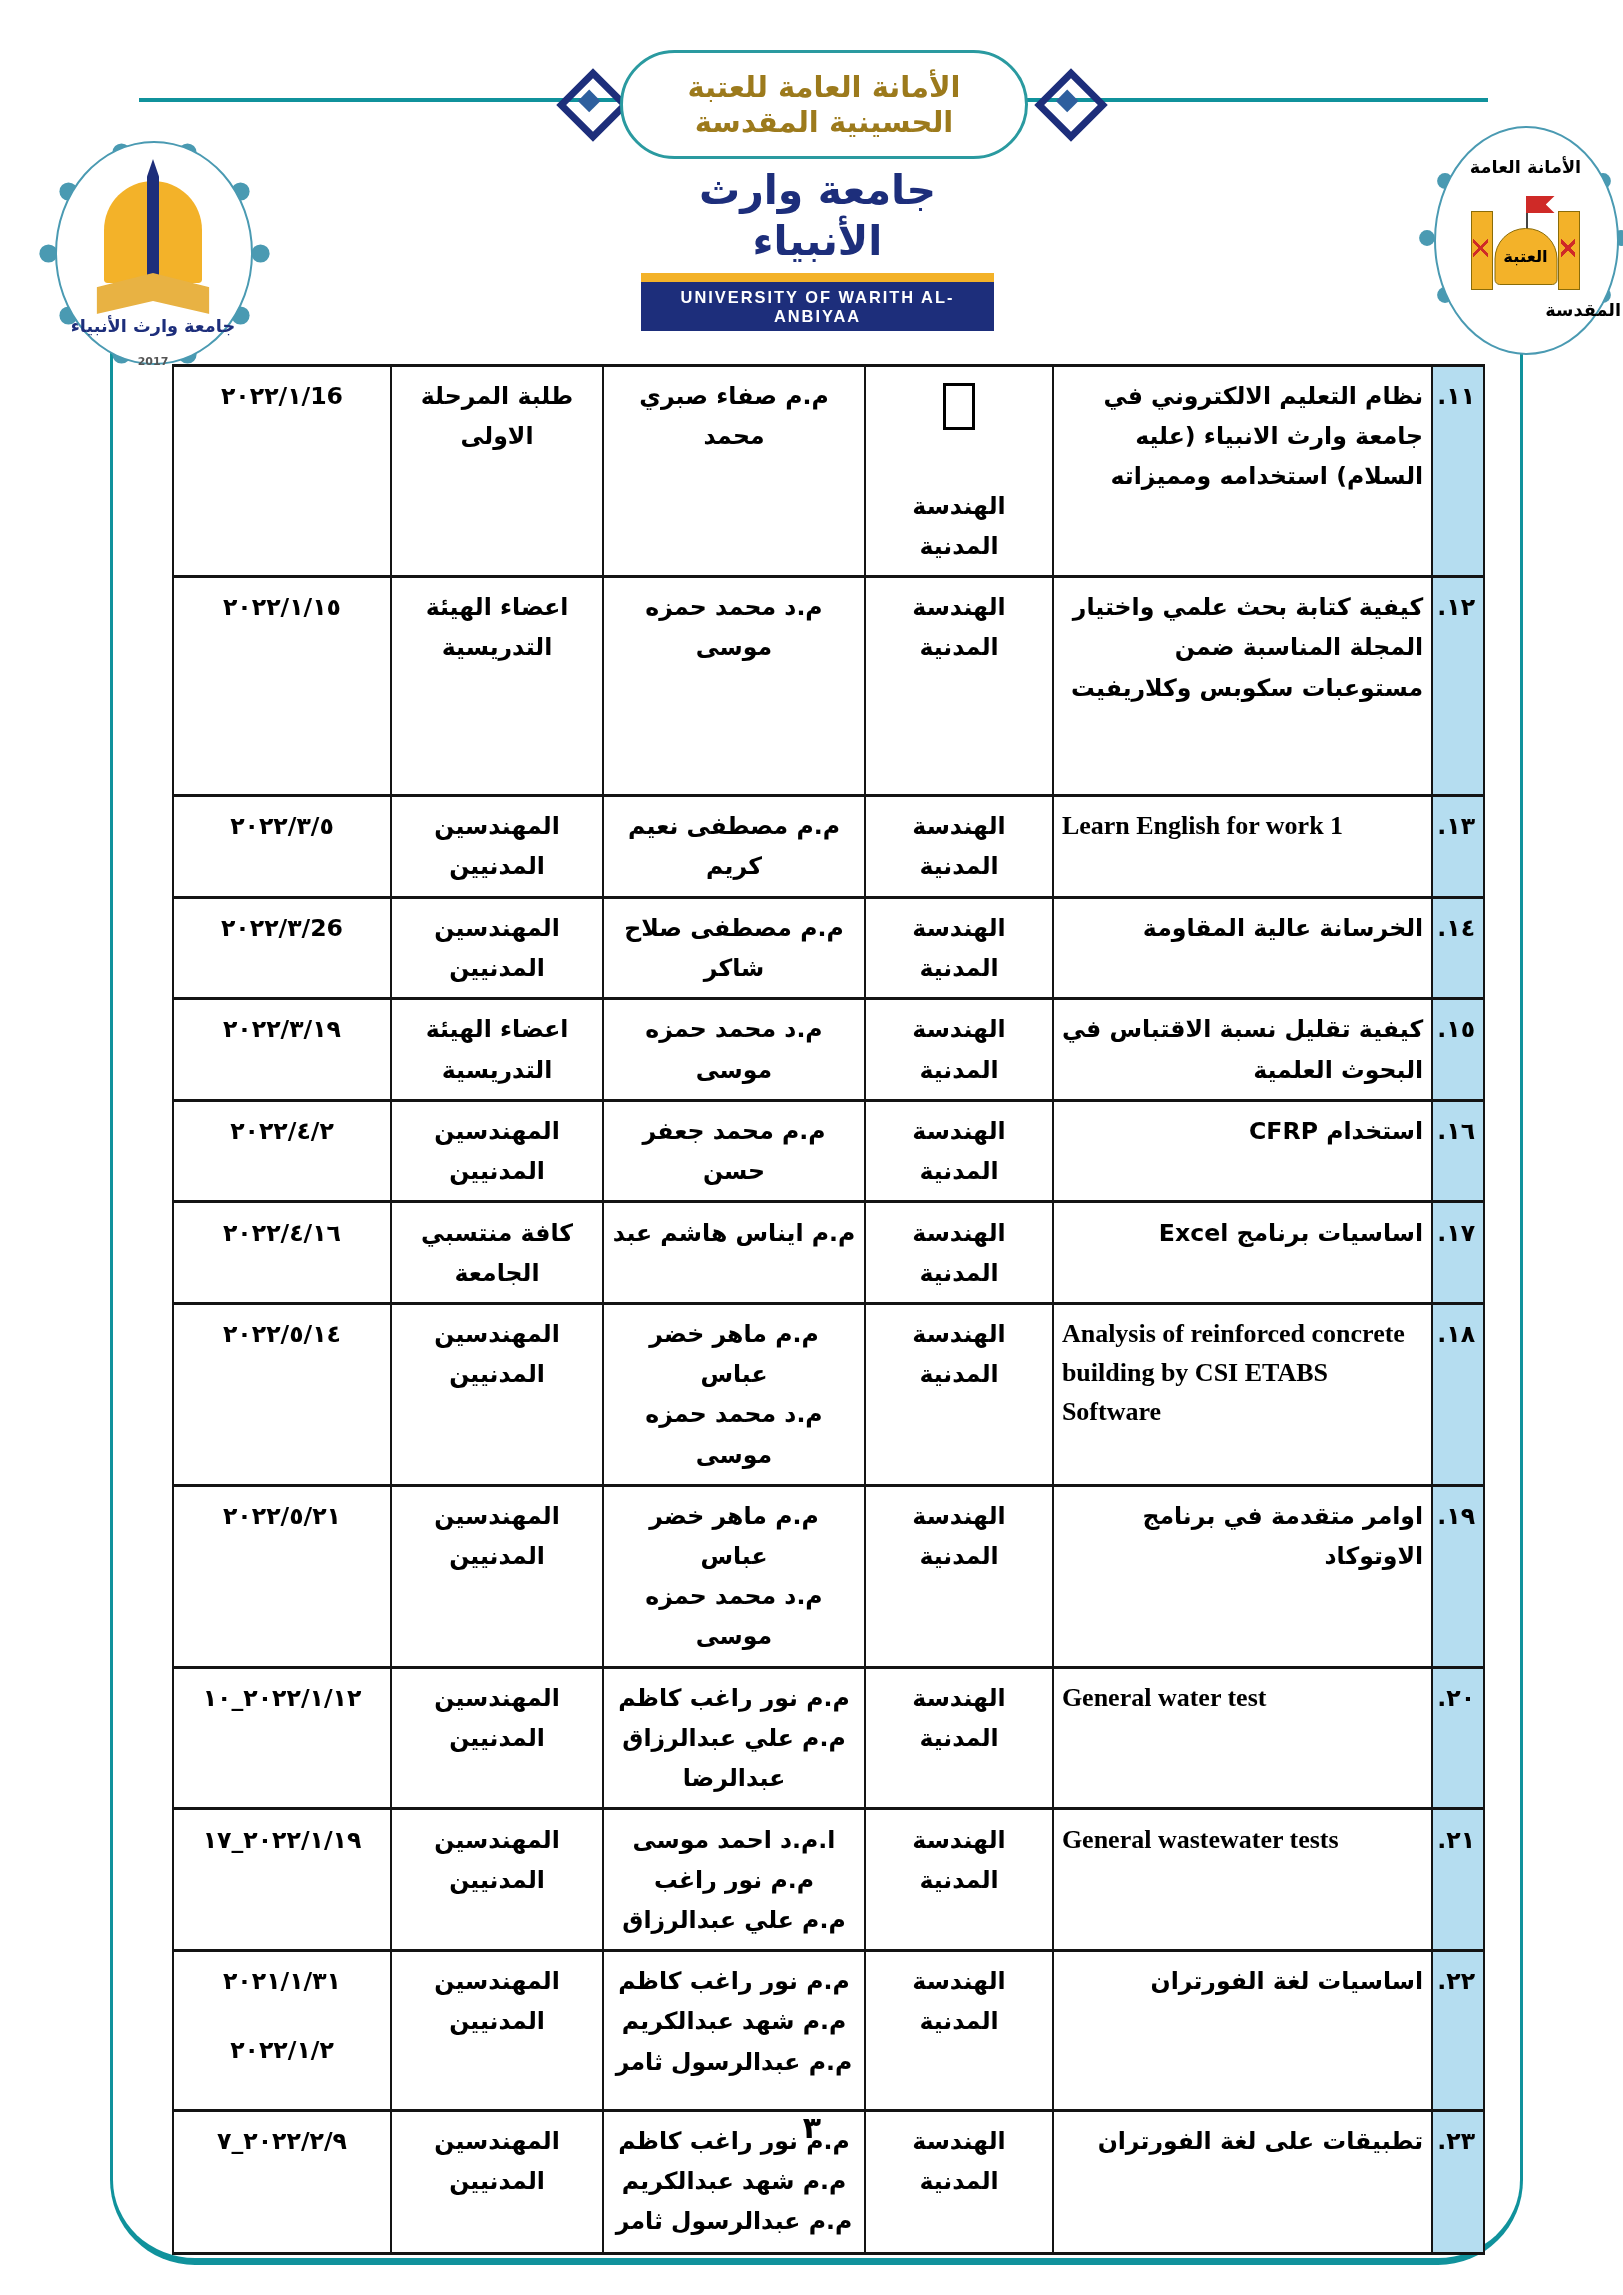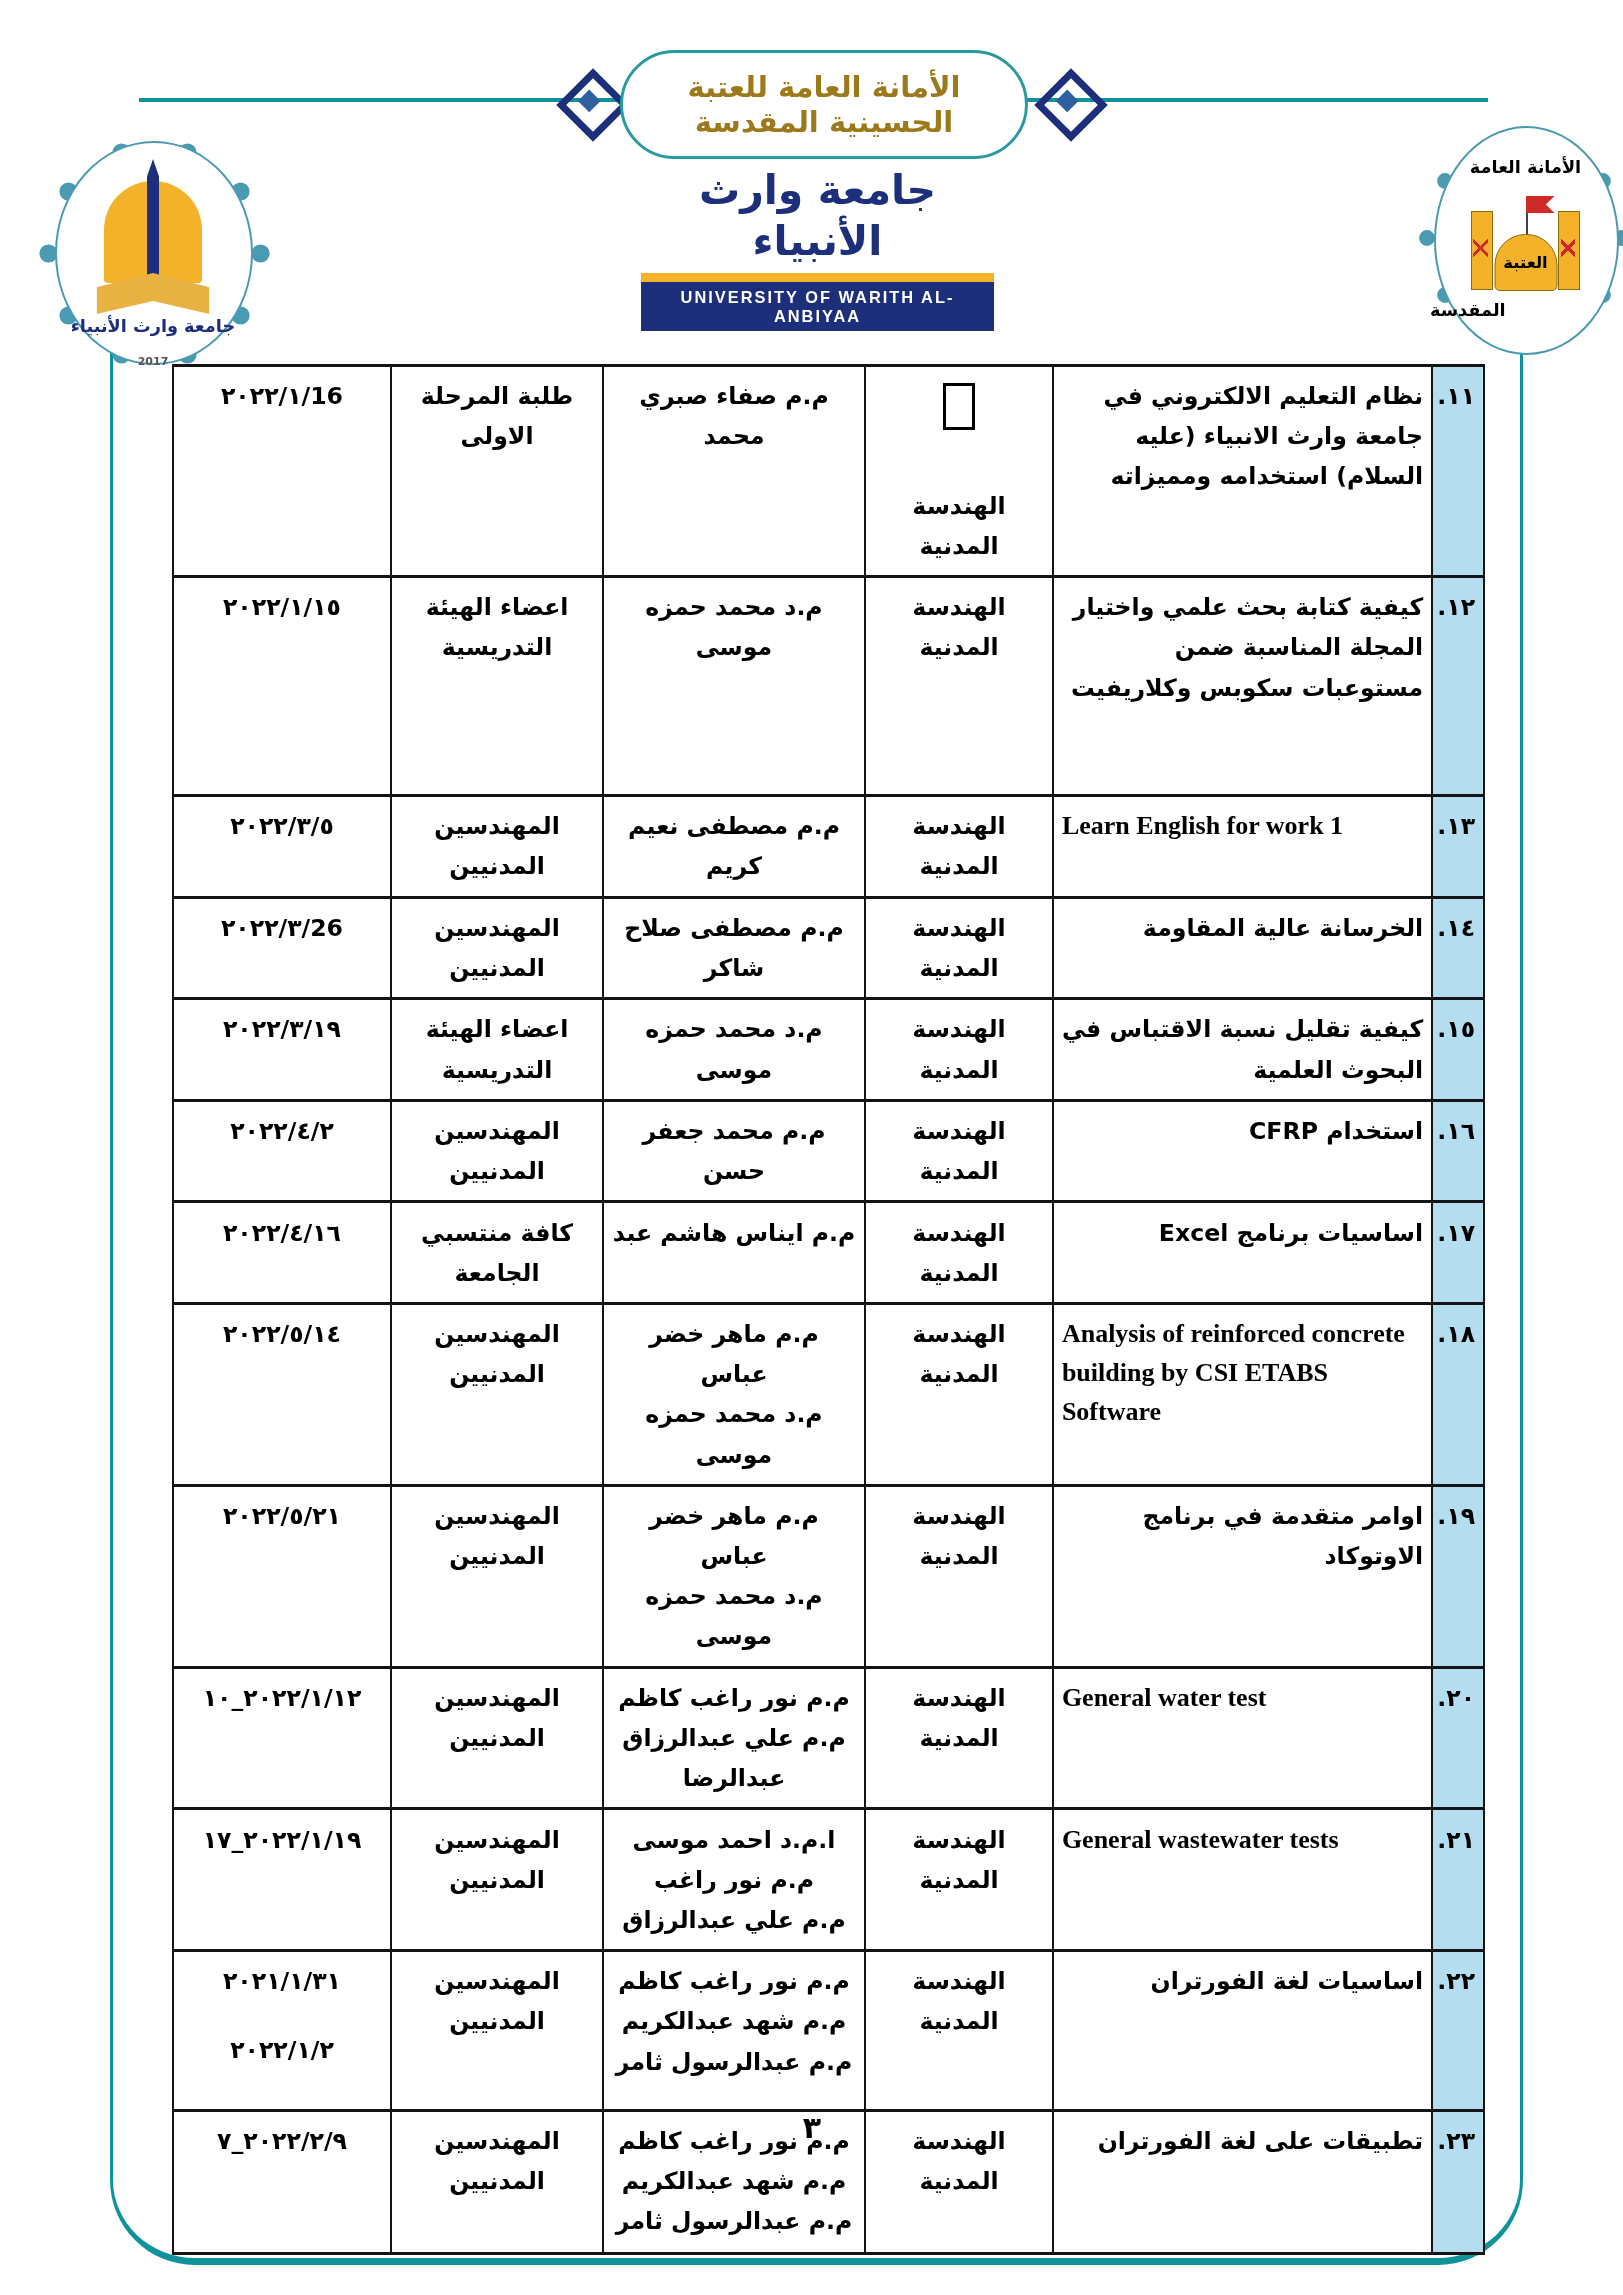--- a/index.html
+++ b/index.html
@@ -65,27 +65,27 @@
       30px 92px 0 3.9px var(--seal_teal),-30px 92px 0 3.9px var(--seal_teal),
       -79px 57px 0 3.9px var(--seal_teal),-97px 0 0 3.9px var(--seal_teal),
       -79px -57px 0 3.9px var(--seal_teal),-30px -92px 0 3.9px var(--seal_teal),
       30px -92px 0 3.9px var(--seal_teal),79px -57px 0 3.9px var(--seal_teal);}
   .sr-top{position:absolute;top:38px;left:0;right:0;text-align:center;font-weight:bold;font-size:17.7px;direction:rtl;}
   .minaret{position:absolute;top:92px;width:19.6px;height:77px;background:var(--gold);border:1.3px solid #8a6c08;}
   .minaret.m1{left:41px;} .minaret.m2{right:41px;}
   .minaret::after{content:"";position:absolute;left:1.3px;top:25px;width:14.4px;height:22px;
                   background:linear-gradient(45deg,transparent 44%,var(--red) 44% 56%,transparent 56%),
                              linear-gradient(-45deg,transparent 44%,var(--red) 44% 56%,transparent 56%);}
-  .dome{position:absolute;left:50%;top:115px;transform:translateX(-50%);width:61px;height:55px;
+  .dome{position:absolute;left:50%;top:109px;transform:translateX(-50%);width:61px;height:55px;
         background:var(--gold);border:1.3px solid #8a6c08;border-radius:31px 31px 5.2px 5.2px;
         display:flex;align-items:center;justify-content:center;font-weight:bold;font-size:16.4px;direction:rtl;}
   .flagpole{position:absolute;left:50%;top:77px;width:2.6px;height:39px;background:#444;}
   .flag{position:absolute;left:50%;top:77px;width:29px;height:17px;background:var(--red);
         clip-path:polygon(0 0,100% 0,70% 50%,100% 100%,0 100%);}
-  .sr-bottom{position:absolute;bottom:48px;left:0;right:0;text-align:left;font-weight:bold;font-size:17.7px;direction:rtl;}
+  .sr-bottom{position:absolute;bottom:48px;left:0;right:0;text-align:right;font-weight:bold;font-size:17.7px;direction:rtl;}
   
   table.courses{position:absolute;left:172px;top:364px;width:1311px;border-collapse:collapse;
       table-layout:fixed;direction:rtl;background:#fff;border:2.6px solid var(--ink);}
   table.courses td{border:2px solid var(--ink);border-top-width:3.3px;border-bottom-width:3.3px;
       vertical-align:top;padding:9.2px 7.9px;font-weight:bold;font-size:23.6px;line-height:1.7;
       overflow:hidden;}
   col.c-no{width:52px;} col.c-title{width:379px;} col.c-dept{width:188px;}
   col.c-instr{width:262px;} col.c-aud{width:212px;} col.c-date{width:218px;}
   td.no{background:var(--light_blue);text-align:center;font-size:23.6px;padding-top:6.5px;}
   td.title{text-align:right;font-size:25px;}

